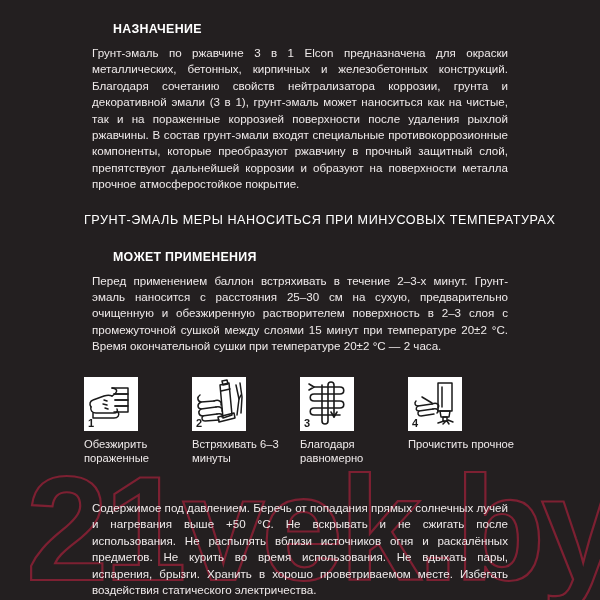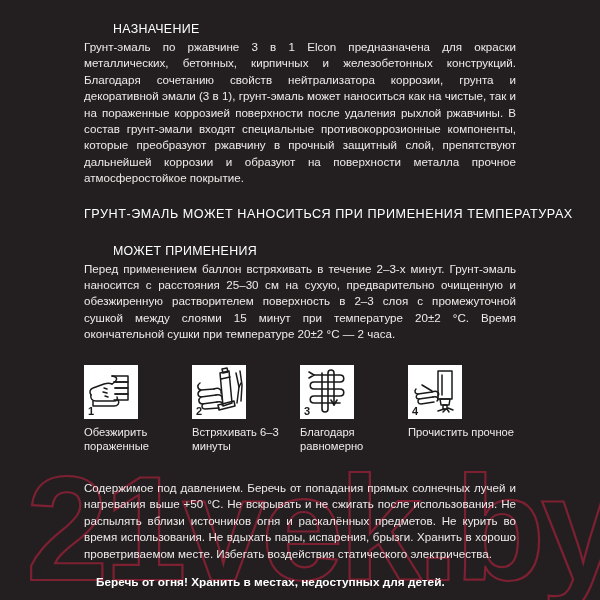--- a/index.html
+++ b/index.html
@@ -46,31 +46,31 @@
   }
   .content {
     position: absolute;
     left: 84px;
     top: 22px;
     width: 432px;
   }
 
   h2.section-title {
     font-size: 12.4px;
-    font-weight: normal;
+    font-weight: bold;
     letter-spacing: 0.3px;
     margin: 0 0 2px 0;
     line-height: 15px;
     color: #ffffff;
     padding-left: 29px;
   }
   p.body-text {
     font-size: 11.6px;
     line-height: 16.4px;
-    margin: 0;
+    margin: 8px;
     text-align: justify;
     color: #efeaea;
     hyphens: none;
   }
   .block { margin-bottom: 0; }
 
   .highlight-line {
     font-size: 12.6px;
     line-height: 16px;
     letter-spacing: 0.55px;
@@ -122,21 +122,21 @@
 </svg>
 
 <div id="page">
   <div class="content">
 
     <div class="block">
       <h2 class="section-title">НАЗНАЧЕНИЕ</h2>
       <p class="body-text">Грунт-эмаль по ржавчине 3 в 1 Elcon предназначена для окраски металличе­ских, бетонных, кирпичных и железобетонных конструкций. Благодаря соче­танию свойств нейтрализатора коррозии, грунта и декоративной эмали (3 в 1), грунт-эмаль может наноситься как на чистые, так и на пораженные коррозией поверхности после удаления рыхлой ржавчины. В состав грунт-эмали входят специальные противокоррозионные компоненты, которые преобразуют ржавчину в прочный защитный слой, препятствуют дальнейшей коррозии и образуют на поверхности металла прочное атмосферостойкое покрытие.</p>
     </div>
 
-    <div class="highlight-line">ГРУНТ-ЭМАЛЬ МОЖЕТ НАНОСИТЬСЯ ПРИ ПРИМЕНЕНИЯ ТЕМПЕРАТУРАХ</div>
+    <div class="highlight-line">ГРУНТ-ЭМАЛЬ МЕРЫ НАНОСИТЬСЯ ПРИ МИНУСОВЫХ ТЕМПЕРАТУРАХ</div>
 
     <div class="block">
       <h2 class="section-title">МОЖЕТ ПРИМЕНЕНИЯ</h2>
       <p class="body-text">Перед применением баллон встряхивать в течение 2–3-х минут. Грунт-эмаль на­носится с расстояния 25–30 см на сухую, предварительно очищенную и обезжи­ренную растворителем поверхность в 2–3 слоя с промежуточной сушкой между слоями 15 минут при температуре 20±2 °С. Время окончательной сушки при тем­пературе 20±2 °С — 2 часа.</p>
     </div>
 
     <div class="steps">
 
       <div class="step">
         <div class="step-box">

